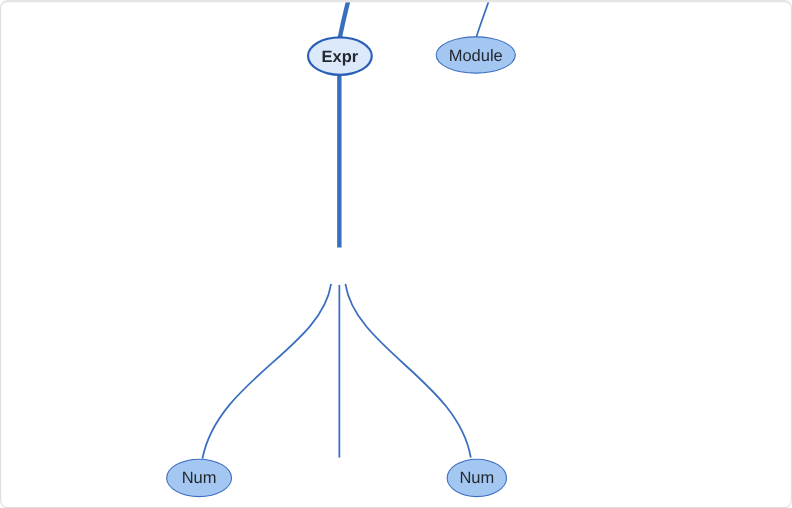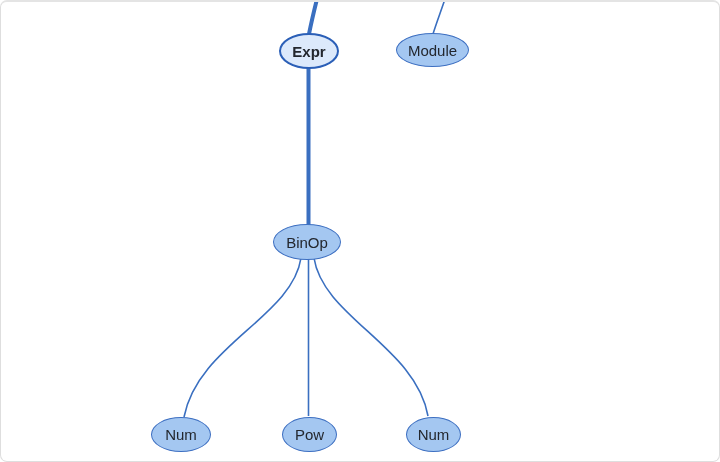--- a/index.html
+++ b/index.html
@@ -74,30 +74,24 @@
   </svg>
 
   <div class="node node-module">
     <span>Module</span>
   </div>
 
   <div class="node node-highlight node-expr">
     <span>Expr</span>
   </div>
 
-  <div class="node node-binop">
-    <span>BinOp</span>
-  </div>
 
   <div class="node node-num-left">
     <span>Num</span>
   </div>
 
-  <div class="node node-pow">
-    <span>Pow</span>
-  </div>
 
   <div class="node node-num-right">
     <span>Num</span>
   </div>
 
 
 </div>
 
 </body></html>

